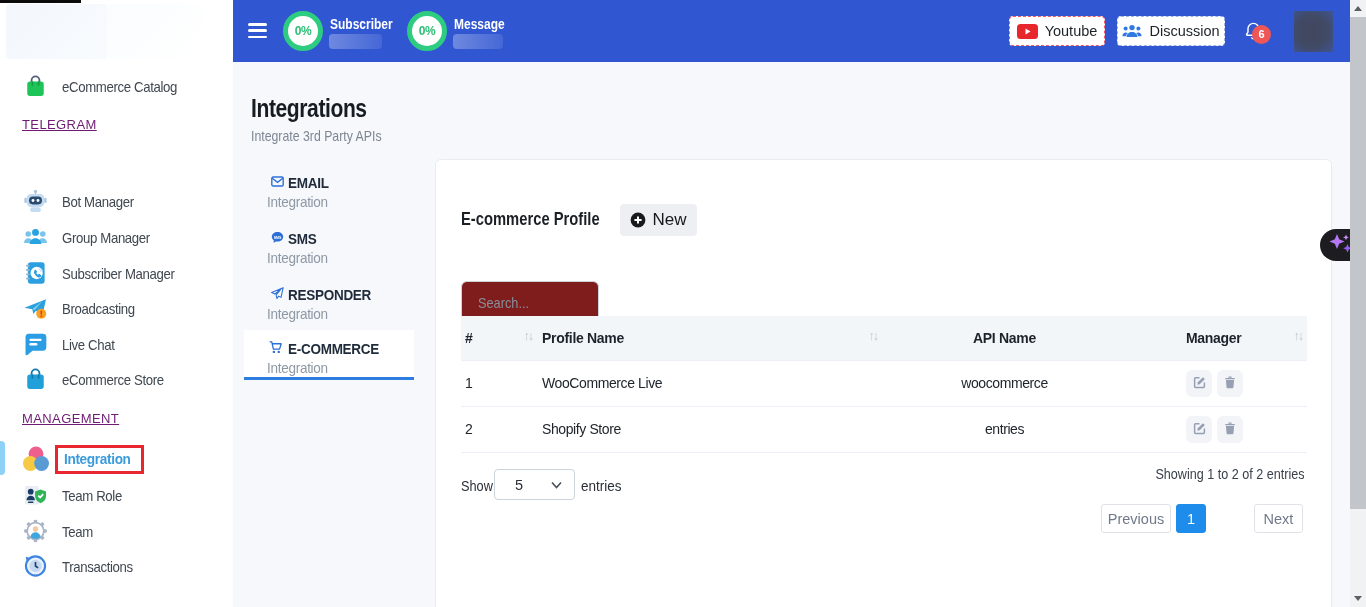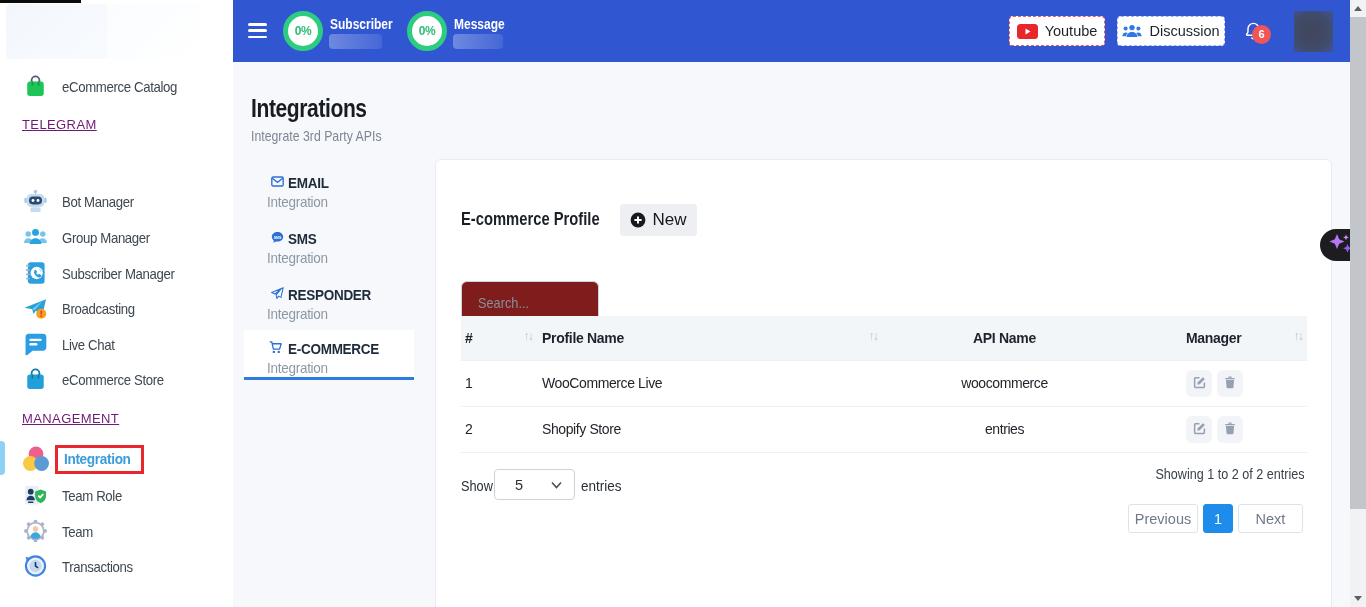--- a/index.html
+++ b/index.html
@@ -65,21 +65,21 @@
   .show-row { position:absolute; left:25px; top:309px; width:260px; height:31px; font-size:15px; color:#2a2f36; }
   .show-row .sw { position:absolute; left:0; top:8px; transform:scaleX(0.85); transform-origin:left; }
   .sel { position:absolute; left:33px; top:0; width:81px; height:31px; border:1px solid #ccd3da; border-radius:4px; background:#fff; }
   .sel b { position:absolute; left:20px; top:7px; font-weight:normal; font-size:14.5px; color:#2a2f36; }
   .entries { position:absolute; left:120px; top:8px; transform:scaleX(0.9); transform-origin:left; }
   .showing { position:absolute; right:26px; top:305px; font-size:15px; color:#3a414a; transform:scaleX(0.84); transform-origin:right; white-space:nowrap; }
   .pager { position:absolute; right:28px; top:344px; height:29px; display:flex; gap:5px; }
   .pager .pg-b { height:29px; border:1px solid #dfe3e8; border-radius:3px; background:#fff; color:#70798a; font-size:14.5px; display:flex; align-items:center; justify-content:center; }
   .pager .pg-prev { width:70px; }
   .pager .pg-one { width:30px; background:#1d8ceb; border-color:#1d8ceb; color:#fff; }
-  .pager .pg-next { width:65px; }
+  .pager .pg-next { width:49px;margin-left:43px; }
 
   
   #aibtn { position:absolute; left:1320px; top:229px; width:46px; height:32px; background:#1d1c21; border-radius:16px; z-index:8; }
 
   
   #sbar { position:absolute; left:1350px; top:0; width:16px; height:607px; background:#f1f2f4; z-index:9; }
   #sbar .thumb { position:absolute; left:0; top:17px; width:16px; height:492px; background:#c2c5c9; }
   #sbar .tri-up { position:absolute; left:4px; top:6px; width:0; height:0; border-left:4px solid transparent; border-right:4px solid transparent; border-bottom:5px solid #5b6066; }
   #sbar .tri-dn { position:absolute; left:4px; bottom:6px; width:0; height:0; border-left:4px solid transparent; border-right:4px solid transparent; border-top:5px solid #5b6066; }
 </style>

